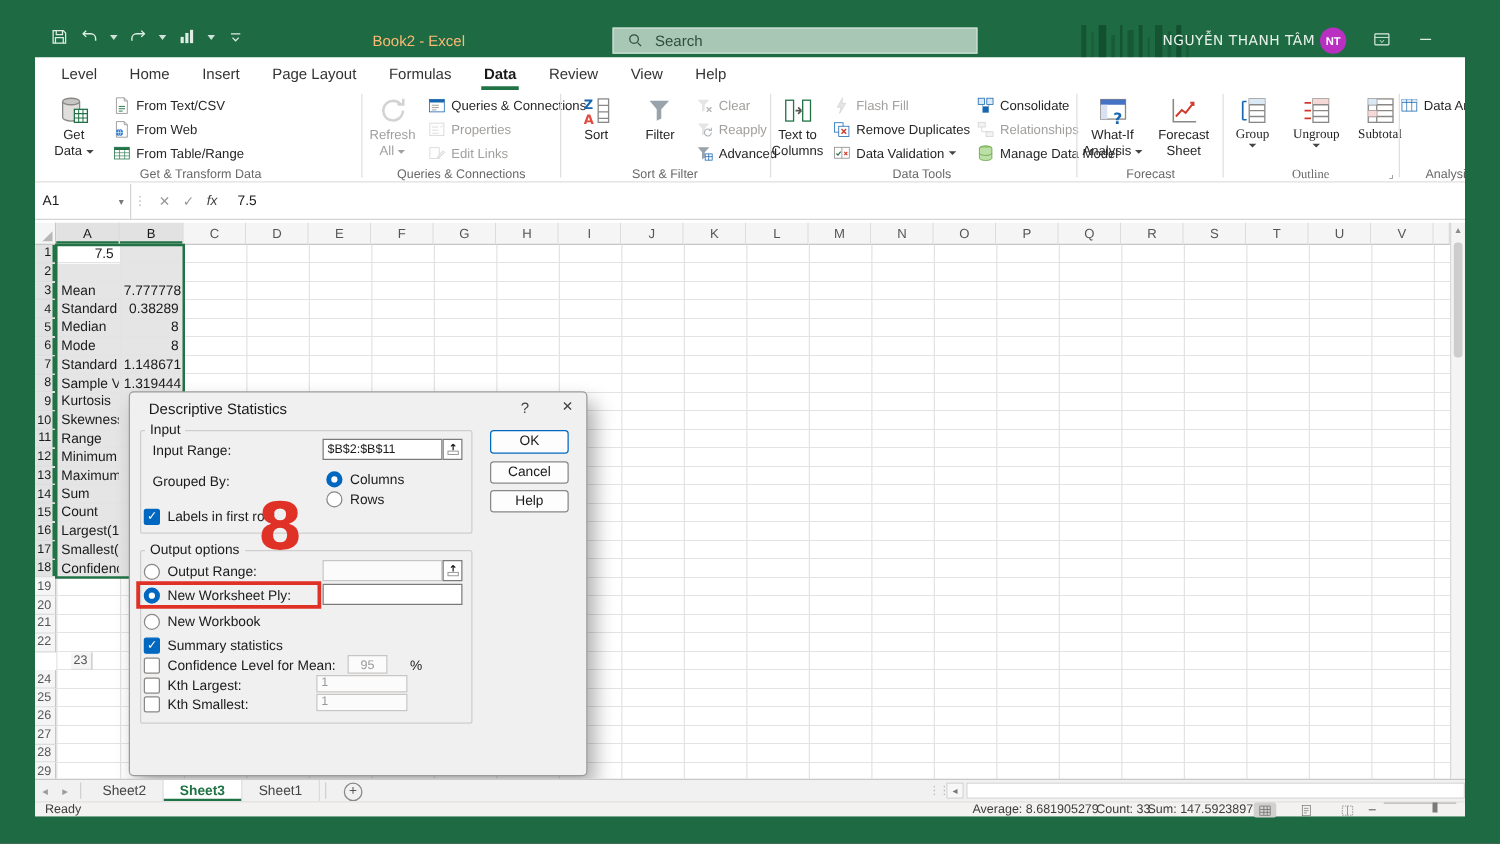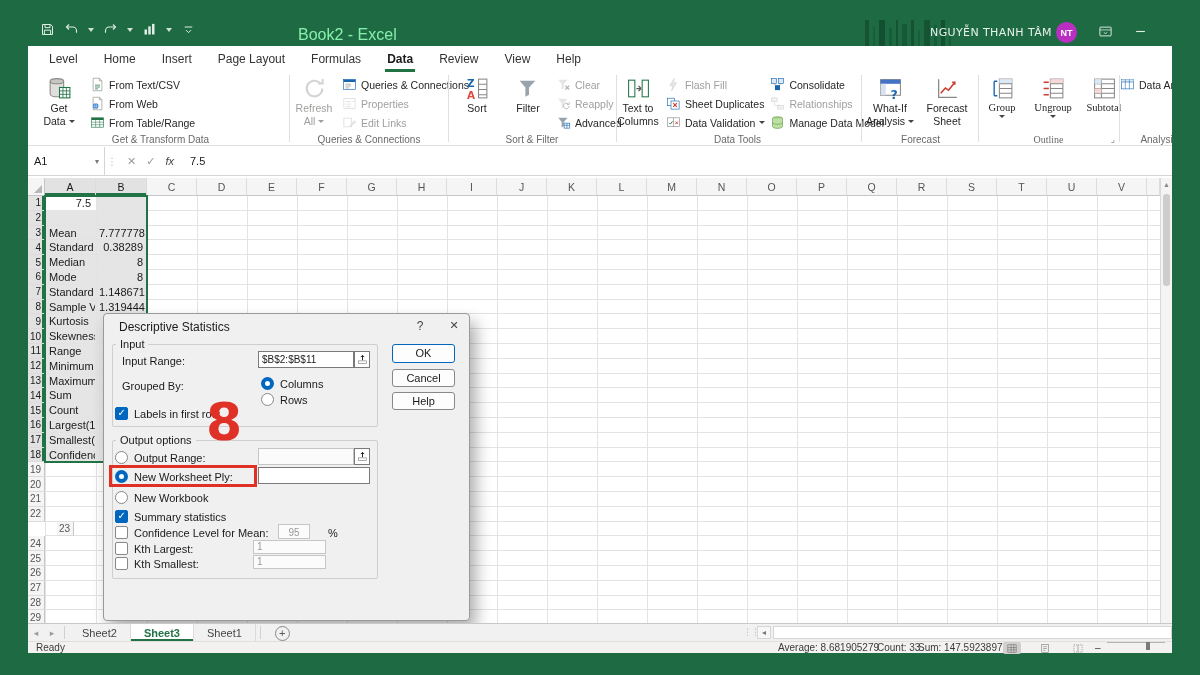--- a/index.html
+++ b/index.html
@@ -5,21 +5,21 @@
   *{box-sizing:border-box;margin:0;padding:0}
   body{margin:0;background:#3a3a3a;font-family:"Liberation Sans",sans-serif}
   .frame{position:relative;width:1200px;height:675px;background:#1E6B43;overflow:hidden}
   .appbg{position:absolute;left:28px;top:46px;width:1144px;height:607px;background:#fff}
 
   
   .tbicon{display:inline-flex;align-items:center;justify-content:center;color:#DFEDE5}
   .tbicon svg{width:15px;height:15px}
   .qat{position:absolute;left:40px;top:22px;display:flex;align-items:center;gap:9px}
   .tcaret{width:0;height:0;border-left:3.5px solid transparent;border-right:3.5px solid transparent;border-top:4px solid #CFE2D7}
-  .tb-title{position:absolute;left:298px;top:26px;font-size:16px;color:#86efac}
+  .tb-title{position:absolute;left:298px;top:26px;font-size:12px;color:#fdba74}
   .searchbox{position:absolute;left:490px;top:22px;width:292px;height:21px;background:#A9C7B5;border:1px solid #CBDFD3;display:flex;align-items:center;gap:8px;padding-left:10px}
   .searchbox .stext{font-size:12px;color:#2E4F3A}
   .wm{position:absolute;top:18px;left:865px;height:28px;display:flex;align-items:flex-end;gap:4px}
   .wm i{display:block;background:#0B3A22;opacity:.45}
   .uname{position:absolute;left:930px;top:26px;width:118px;text-align:right;font-size:11px;letter-spacing:.4px;color:#E8F1EB;font-family:"DejaVu Sans",sans-serif;white-space:nowrap}
   .avatar{position:absolute;left:1056px;top:22px;width:21px;height:21px;border-radius:50%;background:#B92FC2;color:#fff;font-size:9px;font-weight:bold;display:flex;align-items:center;justify-content:center}
   .tbctl{position:absolute;top:24px}
 
   
   .rtabs{position:absolute;left:28px;top:46px;width:1144px;height:26px;background:#fff;display:flex;align-items:center;padding-left:8px}
@@ -159,20 +159,29 @@
       </span>
     <span class="tcaret"></span>
     <span class="tbicon">
         <svg viewBox="0 0 24 24">
           <path d="M6 8h12" stroke="currentColor" stroke-width="1.6"></path>
           <path d="M8 13l4 4 4-4" fill="none" stroke="currentColor" stroke-width="1.6"></path>
         </svg>
       </span>
   </div>
   <div class="tb-title">Book2 - Excel</div>
+  <div class="searchbox">
+    <span class="tbicon">
+        <svg viewBox="0 0 24 24">
+          <circle cx="10" cy="10" r="5.5" fill="none" stroke="#2E4F3A" stroke-width="1.6"></circle>
+          <path d="M14.5 14.5L19 19" stroke="#2E4F3A" stroke-width="1.6"></path>
+        </svg>
+      </span>
+    <span class="stext">Search</span>
+  </div>
   <div class="wm">
     <i style="width:4px;height:26px"></i>
       <i style="width:2px;height:20px;opacity:.25"></i>
       <i style="width:6px;height:26px;opacity:.55"></i>
       <i style="width:3px;height:18px;opacity:.3"></i>
       <i style="width:2px;height:26px"></i>
       <i style="width:5px;height:22px;opacity:.35"></i>
       <i style="width:3px;height:26px;opacity:.5"></i>
       <i style="width:2px;height:16px;opacity:.25"></i>
       <i style="width:6px;height:26px;opacity:.45"></i>
@@ -383,21 +392,21 @@
                   <path d="M13 2L6 14h5l-2 8 8-13h-5z" fill="#c8c6c4" stroke="#a19f9d"></path>
                 </svg></span>
               <span>Flash Fill</span>
             </div>
             <div class="smallitem">
               <span class="ic"><svg viewBox="0 0 24 24">
                   <rect x="2.5" y="3.5" width="11" height="12" fill="#fff" stroke="#1866b0"></rect>
                   <rect x="8" y="8" width="13" height="13" fill="#fff" stroke="#1866b0"></rect>
                   <path d="M11.5 11.5l6 6m0-6l-6 6" stroke="#d03a2b" stroke-width="1.8"></path>
                 </svg></span>
-              <span>Sheet Duplicates</span>
+              <span>Remove Duplicates</span>
             </div>
             <div class="smallitem">
               <span class="ic"><svg viewBox="0 0 24 24">
                   <rect x="2.5" y="4.5" width="19" height="14" fill="#fff" stroke="#8a8886"></rect>
                   <path d="M12 4.5v14" stroke="#8a8886"></path>
                   <path d="M5 12.5l2 2 3.5-4.5" stroke="#217346" fill="none" stroke-width="1.5"></path>
                   <path d="M15 10.5l4 4m0-4l-4 4" stroke="#d03a2b" stroke-width="1.5"></path>
                 </svg></span>
               <span>Data Validation</span>
               <span class="rcaret"></span>

